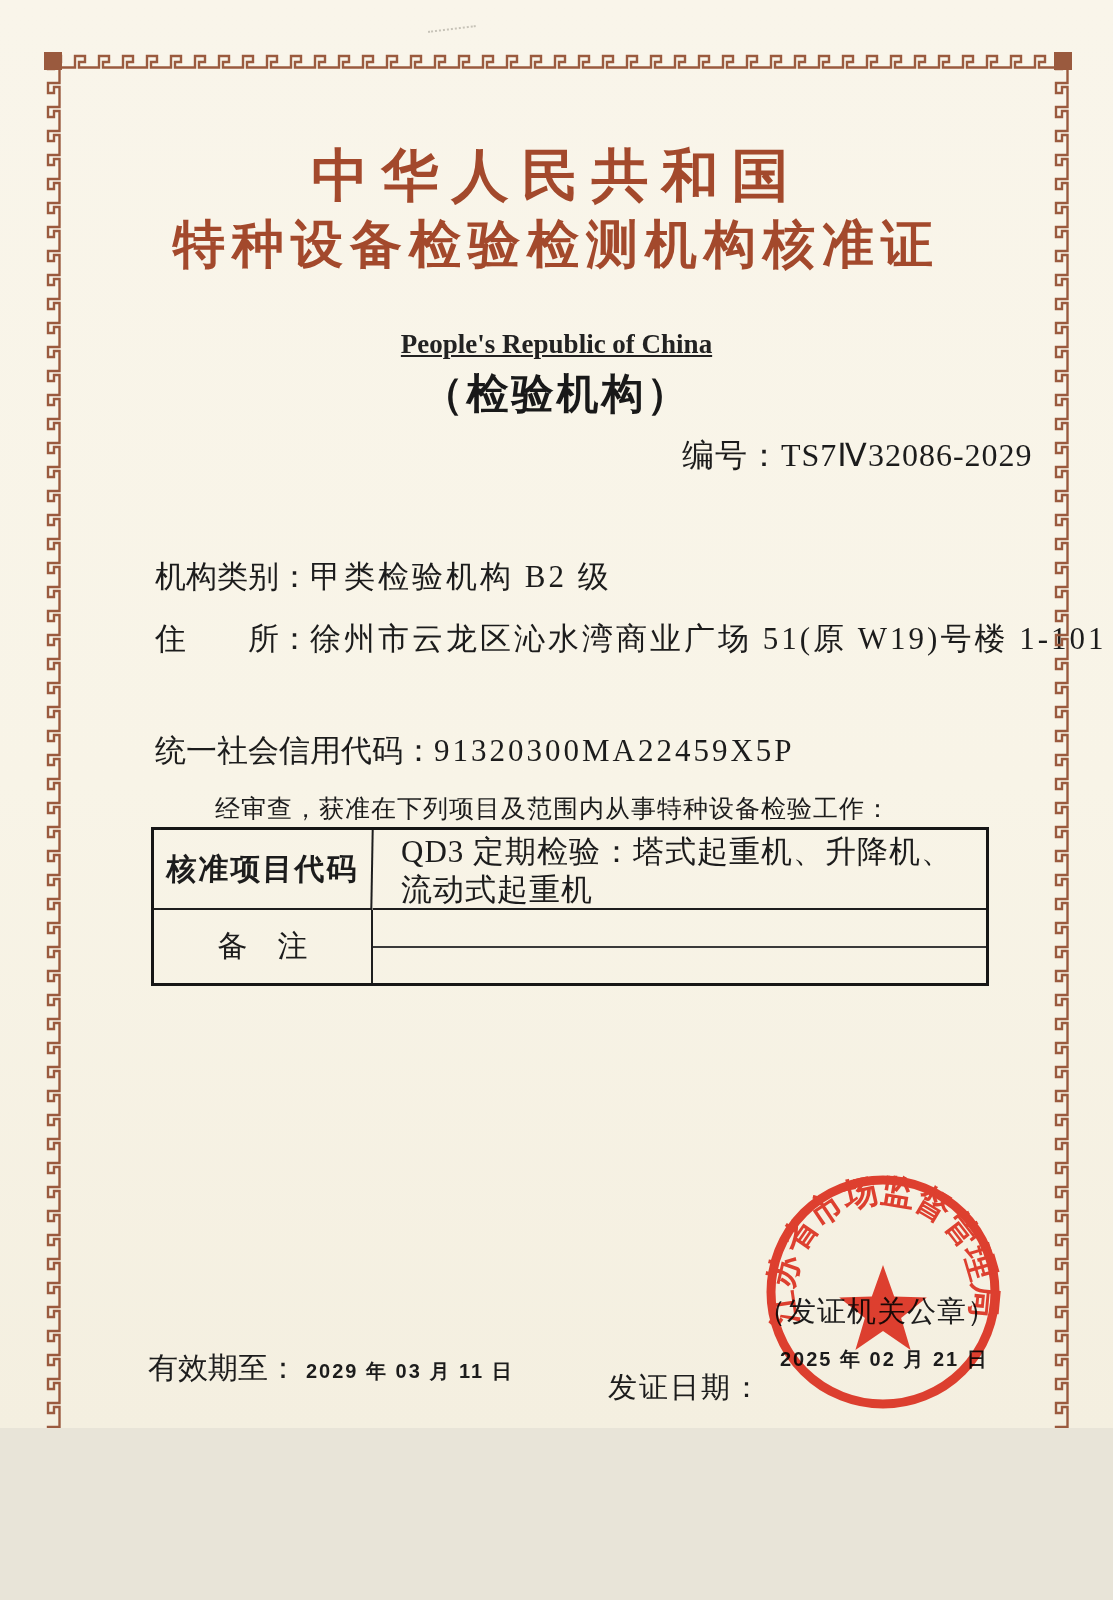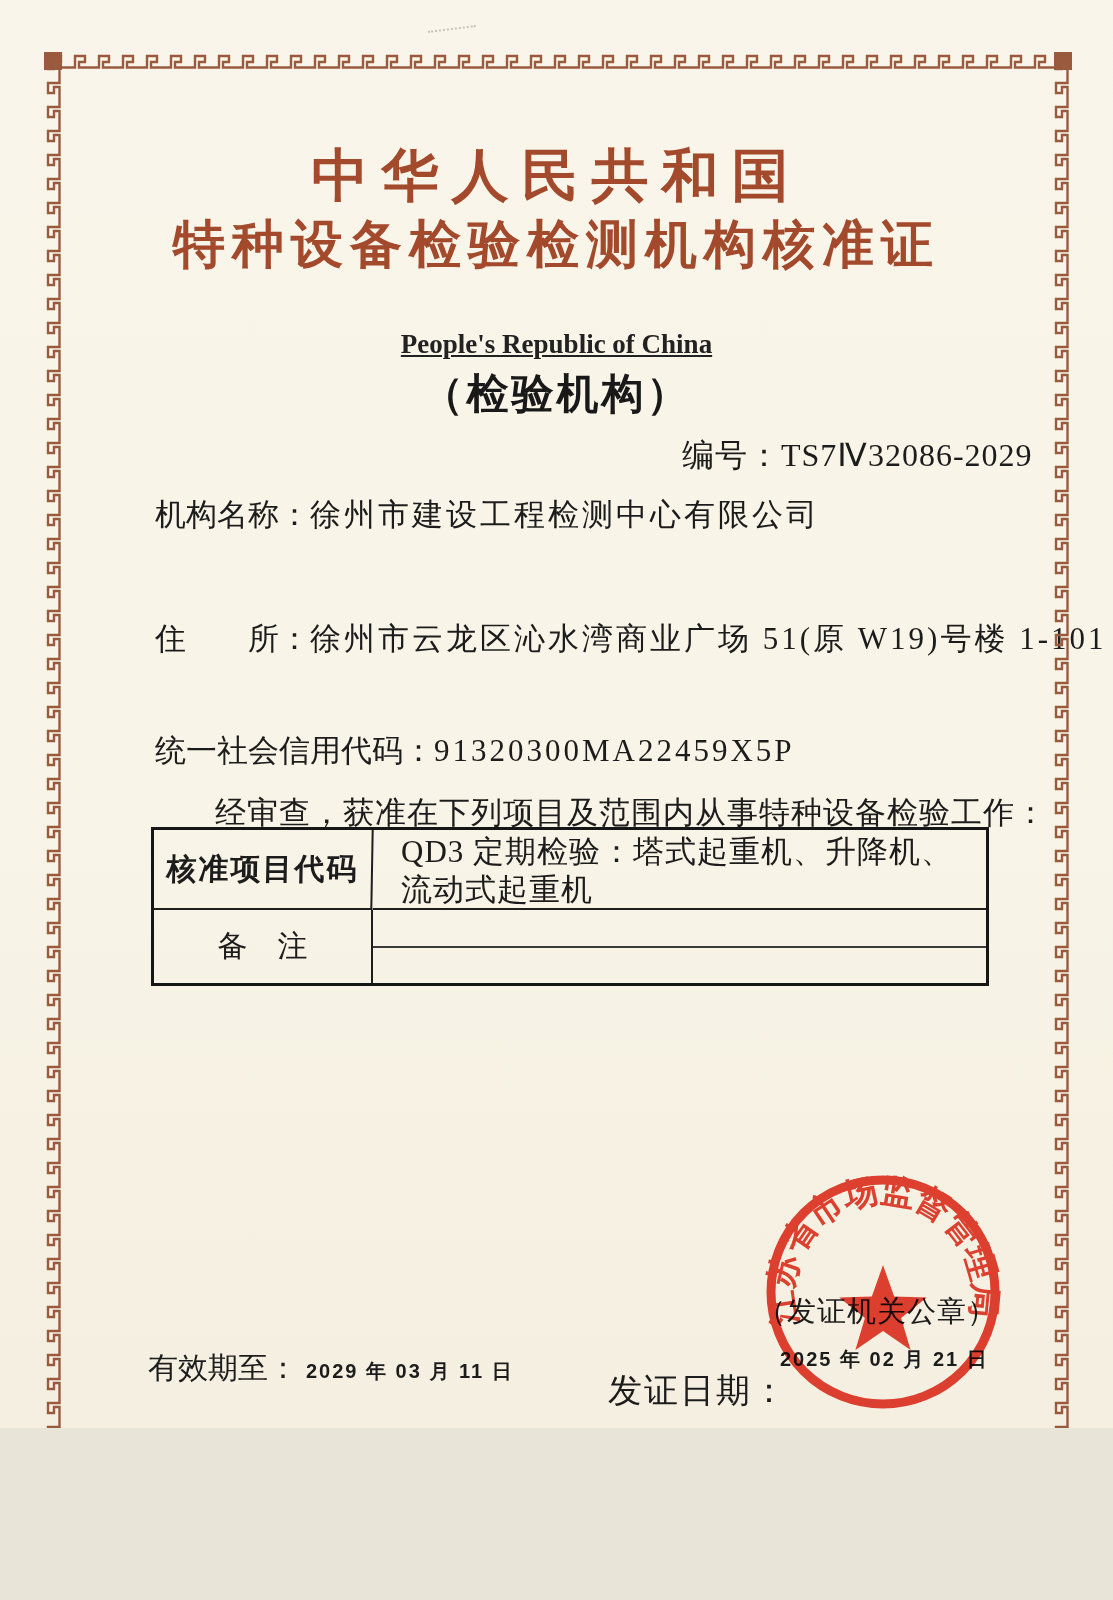--- a/index.html
+++ b/index.html
@@ -24,21 +24,21 @@
   .subtitle{top:366px;font-size:42px;font-weight:bold;letter-spacing:3px;color:#191919;
             font-family:"Liberation Sans", sans-serif;}
 
   
   .serial{top:434px;left:682px;font-size:32px;letter-spacing:1px;}
 
   
   .field{left:155px;font-size:31px;white-space:nowrap;}
   .field .val{letter-spacing:3px;}
   .f0{top:494px;} .f1{top:556px;} .f2{top:618px;} .f3{top:674px;} .f4{top:730px;}
-  .statement{left:155px;top:792px;font-size:31px;text-indent:60px;letter-spacing:1px;}
+  .statement{left:155px;top:792px;font-size:25px;text-indent:60px;letter-spacing:1px;}
 
   
   .approval-table{
     left:151px;top:827px;width:832px;
     border:3px solid #161616;
     display:grid;grid-template-columns:219px 1fr;grid-template-rows:80px 73px;
   }
   .approval-table .cell{box-sizing:border-box;}
   .cell-code-label{border-right:2px solid #1e1e1e;border-bottom:2px solid #1e1e1e;
     display:flex;align-items:center;justify-content:center;
@@ -49,21 +49,21 @@
     display:flex;align-items:center;justify-content:center;font-size:30px;}
   .cell-remarks-value{display:flex;flex-direction:column;}
   .cell-remarks-value .half{flex:1;}
   .cell-remarks-value .half:first-child{border-bottom:2px solid #3a3a3a;}
 
   
   .issuer-row{left:148px;top:1288px;font-size:29px;}
   .issuer-row .val{font-weight:bold;letter-spacing:4px;margin-left:10px;}
   .valid-row{left:148px;top:1348px;font-size:30px;}
   .date-num{font-family:"Liberation Sans", sans-serif;font-weight:600;font-size:20px;letter-spacing:2px;margin-left:8px;}
-  .issue-label{left:608px;top:1368px;font-size:34px;letter-spacing:2px;}
+  .issue-label{left:608px;top:1368px;font-size:29px;letter-spacing:2px;}
   .issue-date{left:772px;top:1346px;}
   .seal-note{left:757px;top:1292px;font-size:29px;letter-spacing:1px;z-index:3;}
 
   
   .seal{left:753px;top:1162px;z-index:6;mix-blend-mode:multiply;opacity:.95;}
 
   
   .footer{top:1543px;font-size:25px;letter-spacing:6px;color:#2e2e2e;}
 
   
@@ -101,21 +101,21 @@
       <i></i>
     </div>
 
   <div class="abs centered title-cn1">中华人民共和国</div>
   <div class="abs centered title-cn2">特种设备检验检测机构核准证</div>
   <div class="abs centered title-en2">People's Republic of China</div>
   <div class="abs centered subtitle">（检验机构）</div>
 
   <div class="abs serial"><span>编号：</span><span>TS7Ⅳ32086-2029</span></div>
 
-  <div class="abs field f0"><span>机构名称：</span><span class="val">徐州市建设工程检测中心有限公司</span></div>
+  <div class="abs field f1"><span>机构类别：</span><span class="val">甲类检验机构 B2 级</span></div>
   <div class="abs field f2"><span>住　　所：</span><span class="val">徐州市云龙区沁水湾商业广场 51(原 W19)号楼 1-101</span></div>
   <div class="abs field f4"><span>统一社会信用代码：</span><span class="val">91320300MA22459X5P</span></div>
 
   <div class="abs statement">经审查，获准在下列项目及范围内从事特种设备检验工作：</div>
 
   <div class="abs approval-table">
     <div class="cell cell-code-label">核准项目代码</div>
     <div class="cell cell-code-value">QD3 定期检验：塔式起重机、升降机、流动式起重机</div>
     <div class="cell cell-remarks-label">备　注</div>
     <div class="cell cell-remarks-value">

